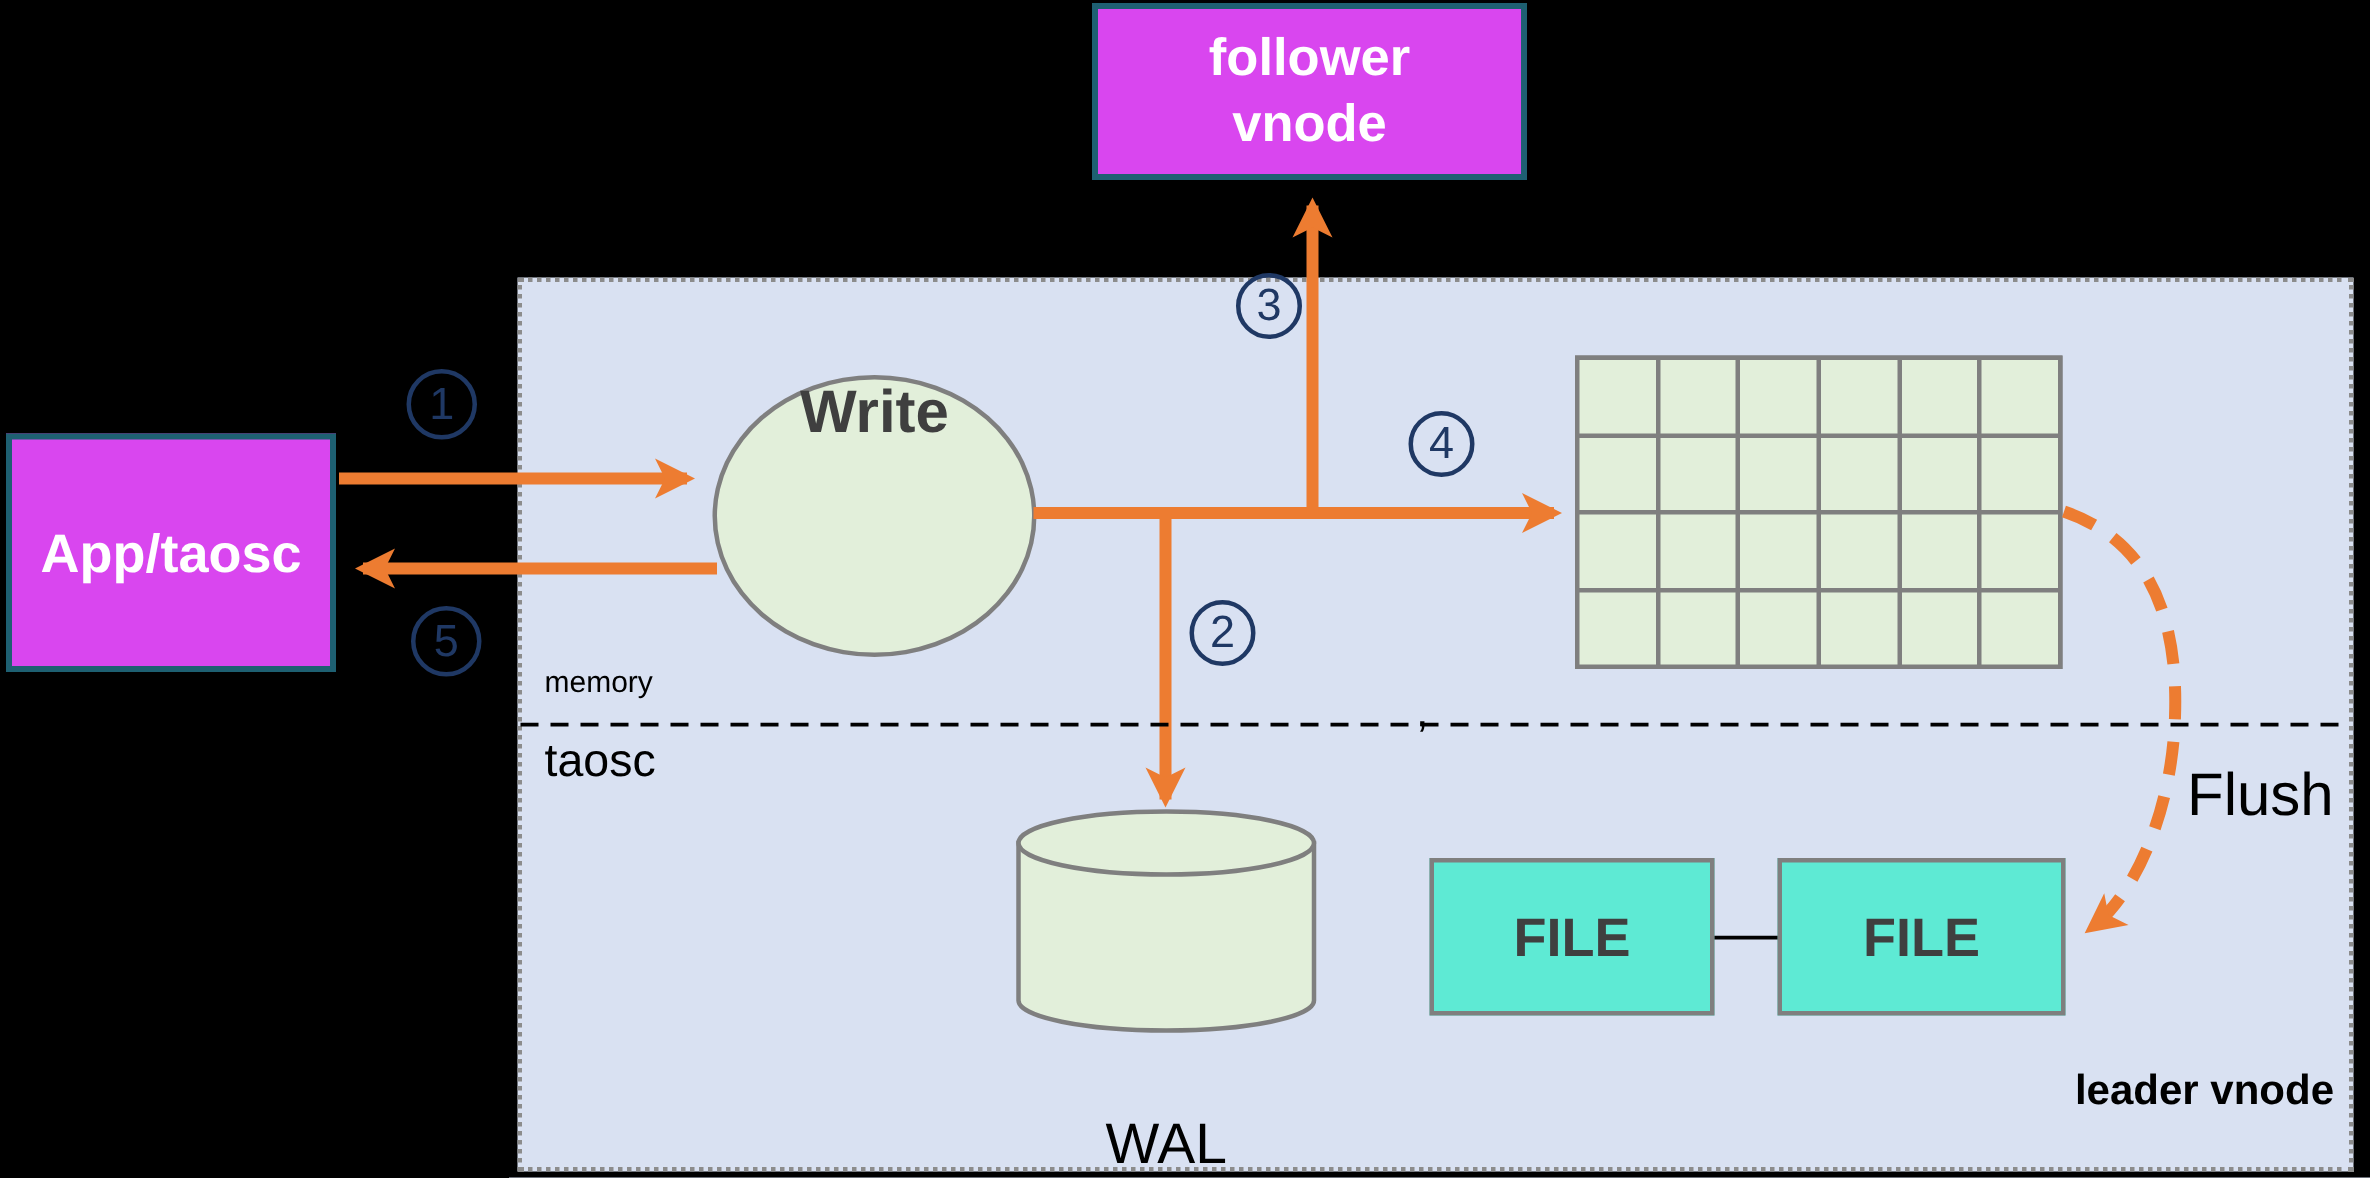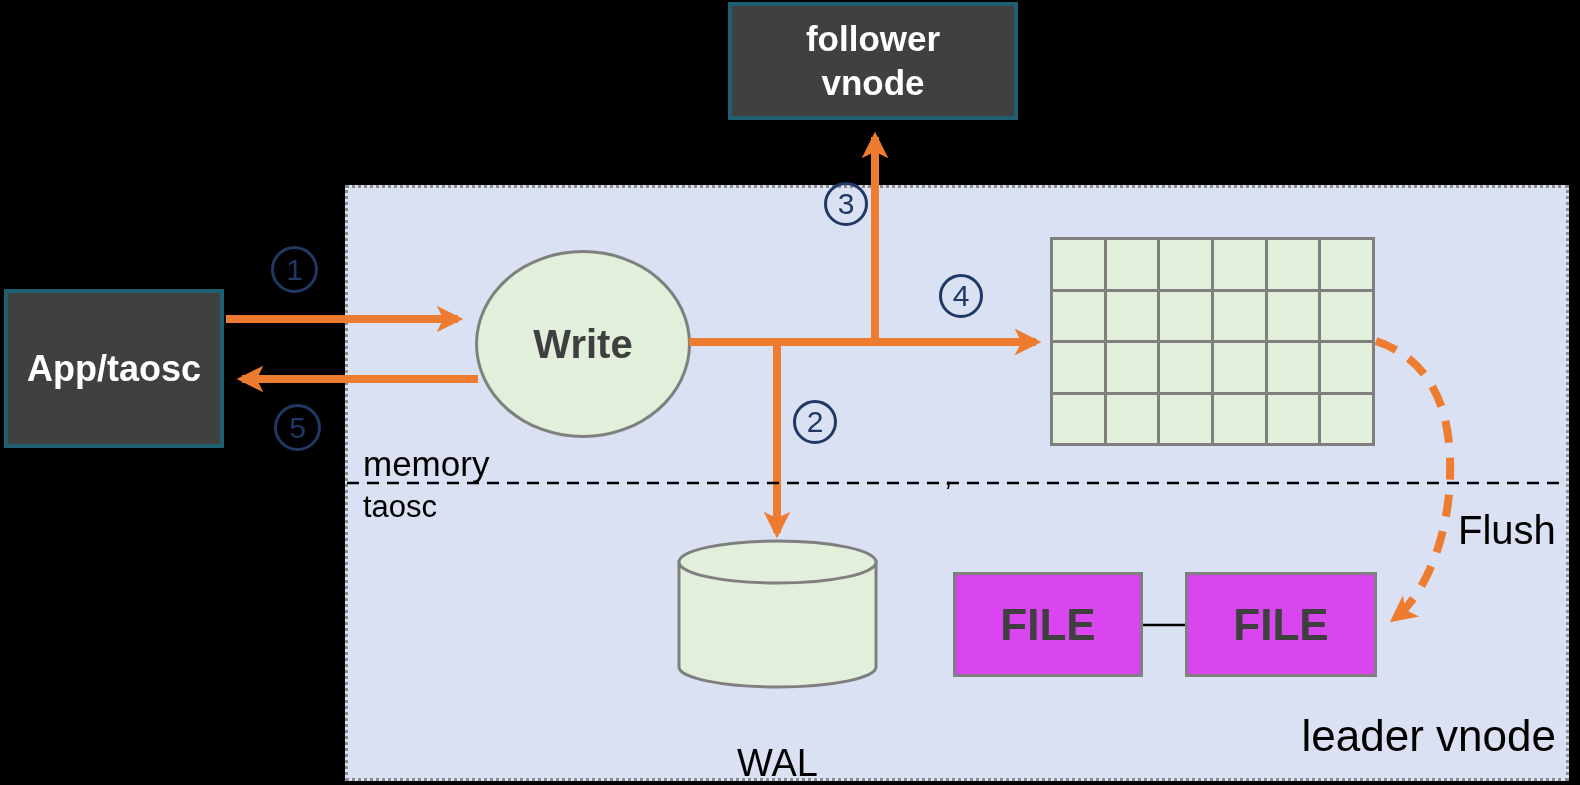--- a/index.html
+++ b/index.html
@@ -17,21 +17,21 @@
     left: 345px; top: 185px;
     width: 1224px; height: 596px;
     background: #D9E1F2;
     border: 3px dotted #8C8C8C;
     box-sizing: border-box;
   }
 
   
   .bluebox {
     position: absolute;
-    background: #404040;
+    background: #d946ef;
     border: 4px solid #1E6072;
     box-sizing: border-box;
     color: #FFFFFF;
     font-weight: bold;
     display: flex;
     align-items: center;
     justify-content: center;
     text-align: center;
   }
   #app-box { left: 4px; top: 289px; width: 220px; height: 159px; font-size: 36px; }
@@ -41,45 +41,45 @@
   }
 
   
   .write-circle {
     position: absolute;
     left: 475px; top: 250px; width: 216px; height: 188px;
     background: #E2EFDA;
     border: 3px solid #7F7F7F;
     border-radius: 50%;
     box-sizing: border-box;
-    display: flex; align-items: center; justify-content: center;
+    display: flex; justify-content: center;
     font-size: 40px; font-weight: bold; color: #3F3F3F;
   }
 
   
   .memtable {
     position: absolute;
     left: 1050px; top: 237px; width: 325px; height: 209px;
     box-sizing: border-box;
     background: #7F7F7F;
     border: 3px solid #7F7F7F;
     display: grid;
     gap: 3px;
   }
   .memtable .cell { background: #E2EFDA; }
 
   
   .filebox {
     position: absolute;
     width: 190px; height: 105px;
-    background: #d946ef;
+    background: #5eead4;
     border: 3px solid #7F7F7F;
     box-sizing: border-box;
     display: flex; align-items: center; justify-content: center;
-    font-weight: bold; font-size: 44px; color: #3F3F3F;
+    font-weight: bold; font-size: 36px; color: #3F3F3F;
   }
   #file-left  { left: 953px;  top: 572px; }
   #file-right { left: 1185px; top: 572px; width: 192px; }
 
   
   .wal-cyl { position: absolute; left: 677px; top: 538px; }
 
   
   .step {
     position: absolute;
@@ -92,25 +92,25 @@
     display: flex; align-items: center; justify-content: center;
   }
   #step1 { left: 271px; top: 246px; width: 47px; height: 47px; }
   #step2 { left: 793px; top: 400px; }
   #step3 { left: 824px; top: 182px; }
   #step4 { left: 939px; top: 274px; }
   #step5 { left: 274px; top: 404px; width: 47px; height: 47px; }
 
   
   .label { position: absolute; color: #000000; }
-  #memory-label { left: 363px; top: 444px; font-size: 35px; }
+  #memory-label { left: 363px; top: 444px; font-size: 20px; }
   #disk-label   { left: 363px; top: 489px; font-size: 31px; }
   #wal-label    { left: 677px; top: 706px; width: 201px; text-align: center; font-size: 38px; margin-top: 36px; }
   #flush-label  { left: 1458px; top: 508px; font-size: 40px; }
-  #leader-label { left: 1200px; top: 711px; width: 356px; text-align: right; font-size: 44px; }
+  #leader-label { left: 1200px; top: 711px; width: 356px; text-align: right; font-size: 28px; font-weight: bold; }
   #line-artifact { left: 944px; top: 458px; font-size: 30px; }
 
   .overlay { position: absolute; left: 0; top: 0; }
 </style>
 </head>
 <body>
 
 <div class="panel"></div>
 
 <div class="memtable" id="memtable-grid" style="grid-template-columns: repeat(6, 1fr); grid-template-rows: repeat(4, 1fr);">

